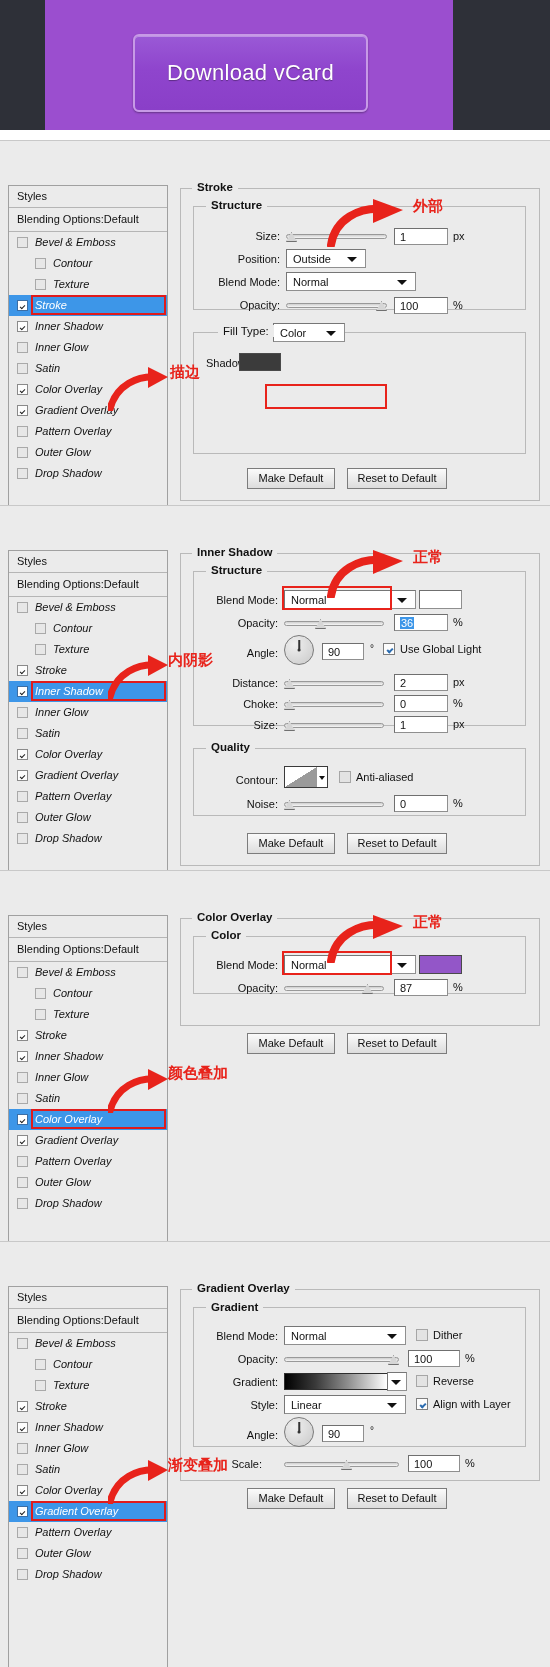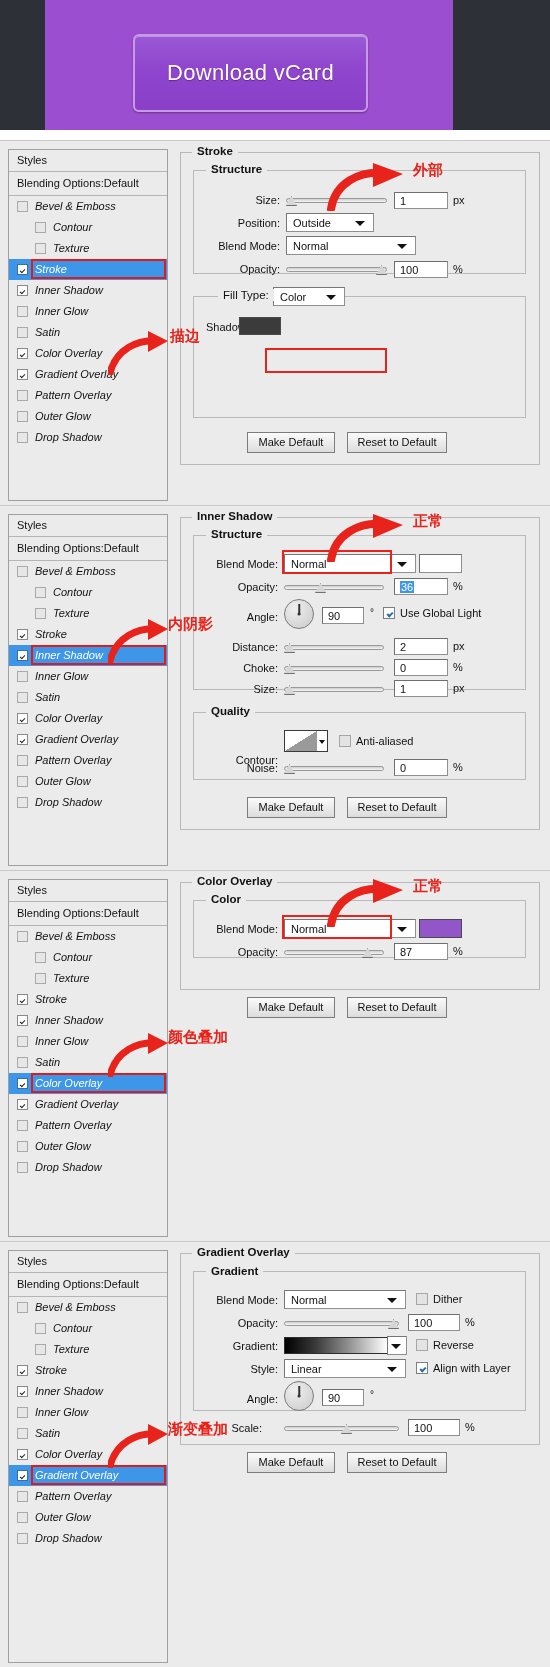--- a/index.html
+++ b/index.html
@@ -27,21 +27,21 @@
   }
   .vcard-btn span {
     font-family:"Liberation Sans", sans-serif;
     font-size:22px; color:#ffffff; letter-spacing:.3px;
     text-shadow:0 1px 1px rgba(0,0,0,.35);
   }
   .preview-bottom-strip { position:absolute; left:0; bottom:0; width:550px; height:10px; background:#ffffff; }
 
   
   .panel { position:relative; width:550px; background:#ebebeb; border-top:1px solid #c8c8c8; overflow:hidden; }
-  .panel-inner { position:relative; width:550px; height:100%; }
+  .panel-inner { position:relative; width:550px; height:100%;margin-top:36px; }
 
   
   .styles-col {
     position:absolute; left:8px; top:8px; width:160px; bottom:4px;
     background:#ebebeb; border:1px solid #a0a0a0; border-right:1px solid #a0a0a0;
   }
   .styles-head {
     height:22px; line-height:21px; padding-left:8px;
     border-bottom:1px solid #b5b5b5; font-size:11px; color:#111;
   }
@@ -280,21 +280,21 @@
 
     <div class="label" style="left:40px; top:45px; width:64px;">Size:</div>
     <div class="slider" style="left:110px; top:44px; width:101px;">
       <div class="track"></div>
           <div class="knob" style="left:0px;"></div>
     </div>
     <div class="field" style="left:218px; top:43px; width:54px;">1</div>
     <div class="suffix" style="left:277px; top:45px;">px</div>
 
     <div class="label" style="left:30px; top:68px; width:74px;">Position:</div>
-    <div class="combo" style="left:110px; top:64px; width:88px;">
+    <div class="combo" style="left:110px; top:64px; width:80px;">
       <span>Outside</span>
       <span class="arr"></span>
     </div>
 
     <div class="label" style="left:20px; top:91px; width:84px;">Blend Mode:</div>
     <div class="combo" style="left:110px; top:87px; width:130px;">
       <span>Normal</span>
       <span class="arr"></span>
     </div>
 
@@ -448,21 +448,21 @@
     <div class="slider" style="left:108px; top:168px; width:100px;">
       <div class="track"></div>
           <div class="knob" style="left:0px;"></div>
     </div>
     <div class="field" style="left:218px; top:166px; width:54px;">1</div>
     <div class="suffix" style="left:277px; top:168px;">px</div>
 
     <div class="section-title" style="left:30px; top:191px;">Quality</div>
     <div class="groupbox" style="left:17px; top:198px; right:16px; height:68px;"></div>
 
-    <div class="label" style="left:36px; top:240px; width:66px;">Contour:</div>
+    <div class="label" style="left:36px; top:224px; width:66px;">Contour:</div>
     <div class="contour-box" style="left:108px; top:216px;">
       <div class="fillshape"></div>
     </div>
     <div class="contour-arrowbox" style="left:141px; top:216px;">
       <span class="arr"></span>
     </div>
     <div class="chk" style="left:163px; top:221px;">
       <span class="box off"></span>
       <span>Anti-aliased</span>
     </div>

